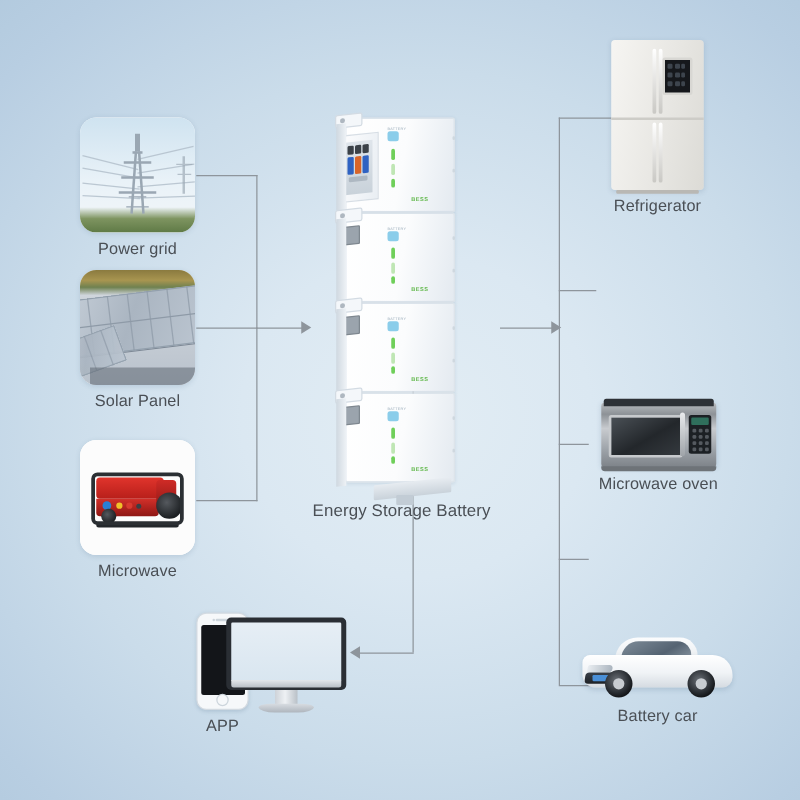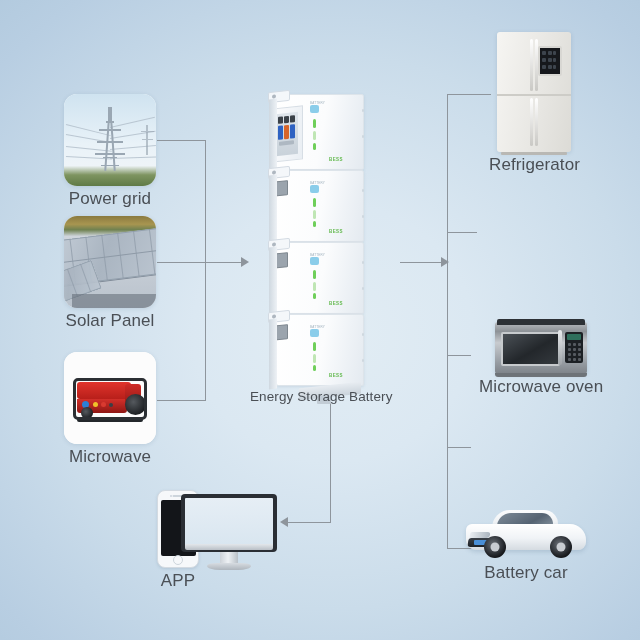--- a/index.html
+++ b/index.html
@@ -10,21 +10,21 @@
   }
   #stage{
     position:relative;width:640px;height:640px;
     background:
       radial-gradient(ellipse 78% 72% at 52% 52%, #e2edf4 0%, #dbe8f2 28%, #cadcea 60%, #b8cee2 88%, #b2cade 100%);
   }
 
   
   .node{position:absolute;display:flex;flex-direction:column;align-items:center;}
   .label{
-    color:#4a4f55;font-size:17px;line-height:16px;white-space:nowrap;
+    color:#4a4f55;font-size:13px;line-height:16px;white-space:nowrap;
     margin-top:5px;letter-spacing:.1px;
   }
   .label.big{font-size:13.5px;}
 
   
   .card{
     width:92px;height:92px;border-radius:13px;overflow:hidden;
     background:#fff;box-shadow:0 1px 4px rgba(70,100,130,.16);
     position:relative;
   }
@@ -325,21 +325,21 @@
       <div class="led" style="left:36px;top:27px;height:9px;"></div>
       <div class="led dim" style="left:36px;top:39px;height:9px;"></div>
       <div class="led" style="left:36px;top:50px;height:6px;"></div>
       <div class="brand" style="left:52px;top:58px;">BESS</div>
       <div class="hinge" style="top:18px;"></div>
         <div class="hinge" style="top:44px;"></div>
       <div class="base"></div>
       <div class="foot"></div>
     </div>
   </div>
-  <div class="label big" style="position:absolute;left:250px;top:384px;width:140px;text-align:right;">Energy Storage Battery</div>
+  <div class="label big" style="position:absolute;left:250px;top:396px;width:140px;text-align:right;">Energy Storage Battery</div>
 
   <div class="node" style="left:489px;top:32px;">
     <div class="fridge">
       <div class="fr-split"></div>
       <div class="fr-handle" style="left:33px;top:7px;height:52px;"></div>
       <div class="fr-handle" style="left:38px;top:7px;height:52px;"></div>
       <div class="fr-handle" style="left:33px;top:66px;height:48px;"></div>
       <div class="fr-handle" style="left:38px;top:66px;height:48px;"></div>
       <div class="fr-panel">
         <div class="fr-key" style="left:2px;top:3px;width:4px;height:4px;"></div>

